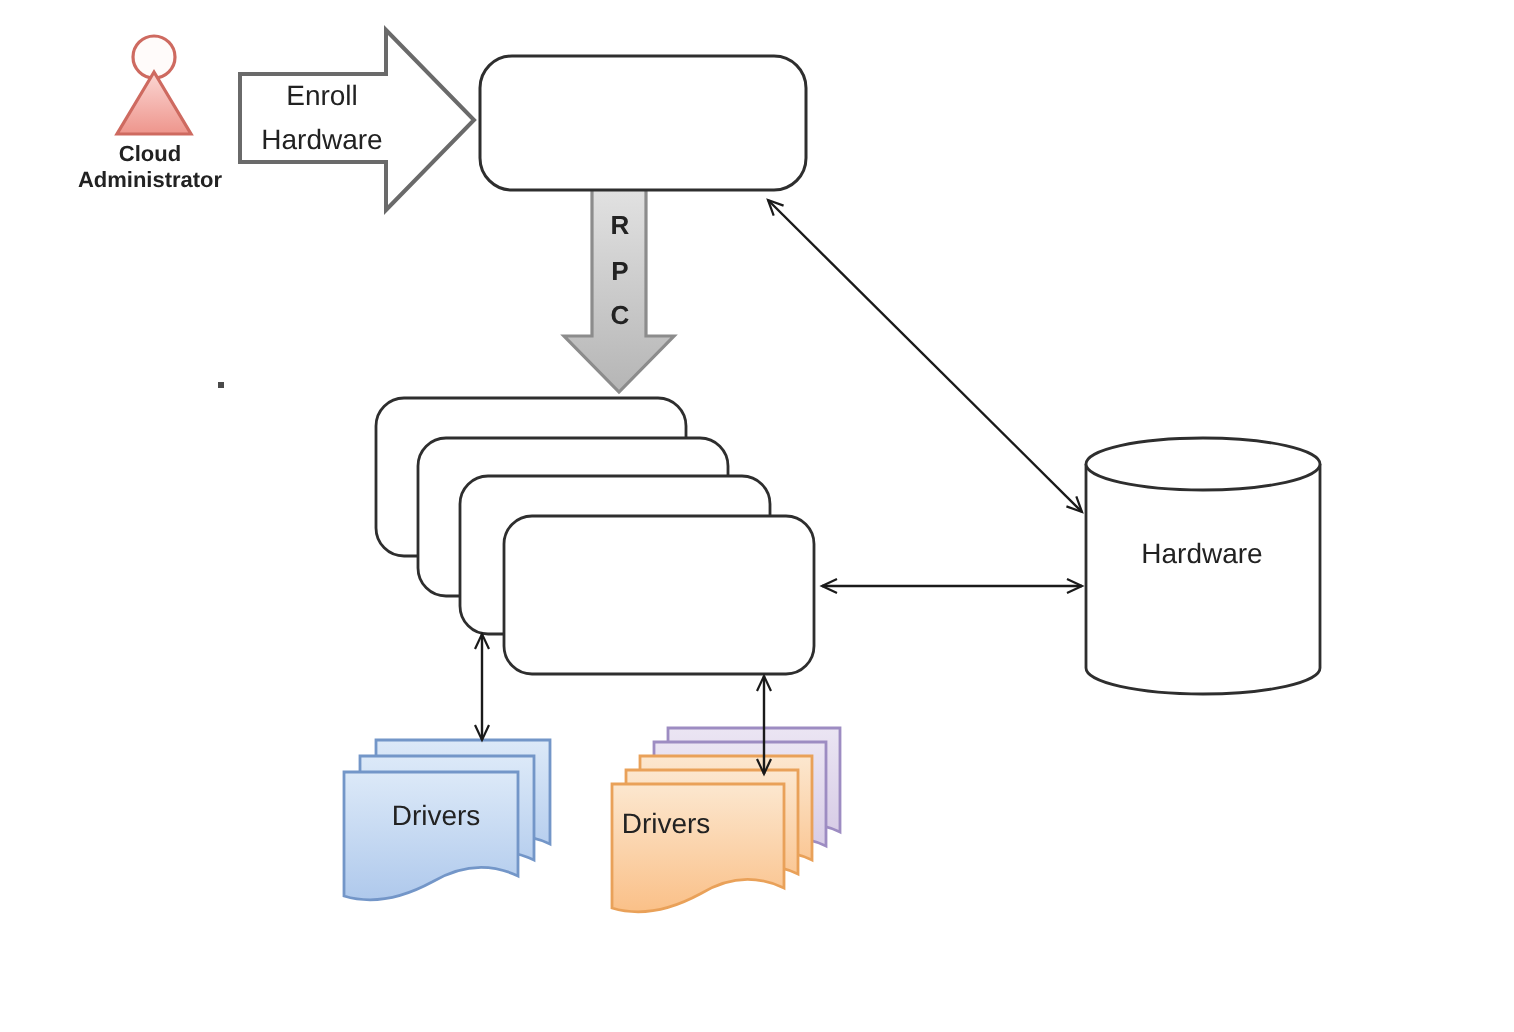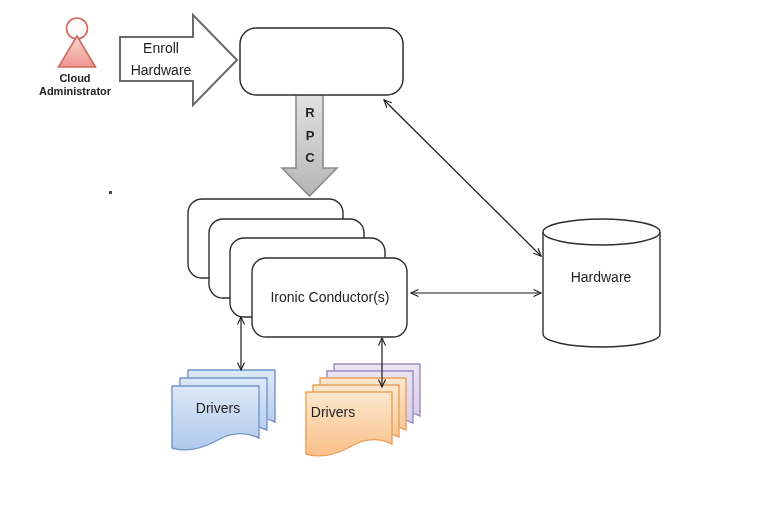--- a/index.html
+++ b/index.html
@@ -111,21 +111,20 @@
   <div class="label lbl-enroll" style="left:161px; top:59px;">
     <div>Enroll</div>
     <div>Hardware</div>
   </div>
 
 
   <div class="label lbl-rpc" style="left:310px; top:113px;">R</div>
   <div class="label lbl-rpc" style="left:310px; top:136px;">P</div>
   <div class="label lbl-rpc" style="left:310px; top:158px;">C</div>
 
-  <div class="label lbl-main" style="left:330px; top:297px;">Ironic Conductor(s)</div>
 
   <div class="label lbl-main" style="left:601px; top:277px;">Hardware</div>
 
   <div class="label lbl-main" style="left:218px; top:408px;">Drivers</div>
 
   <div class="label lbl-main" style="left:333px; top:412px;">Drivers</div>
 
 </div>
 
 </body></html>

